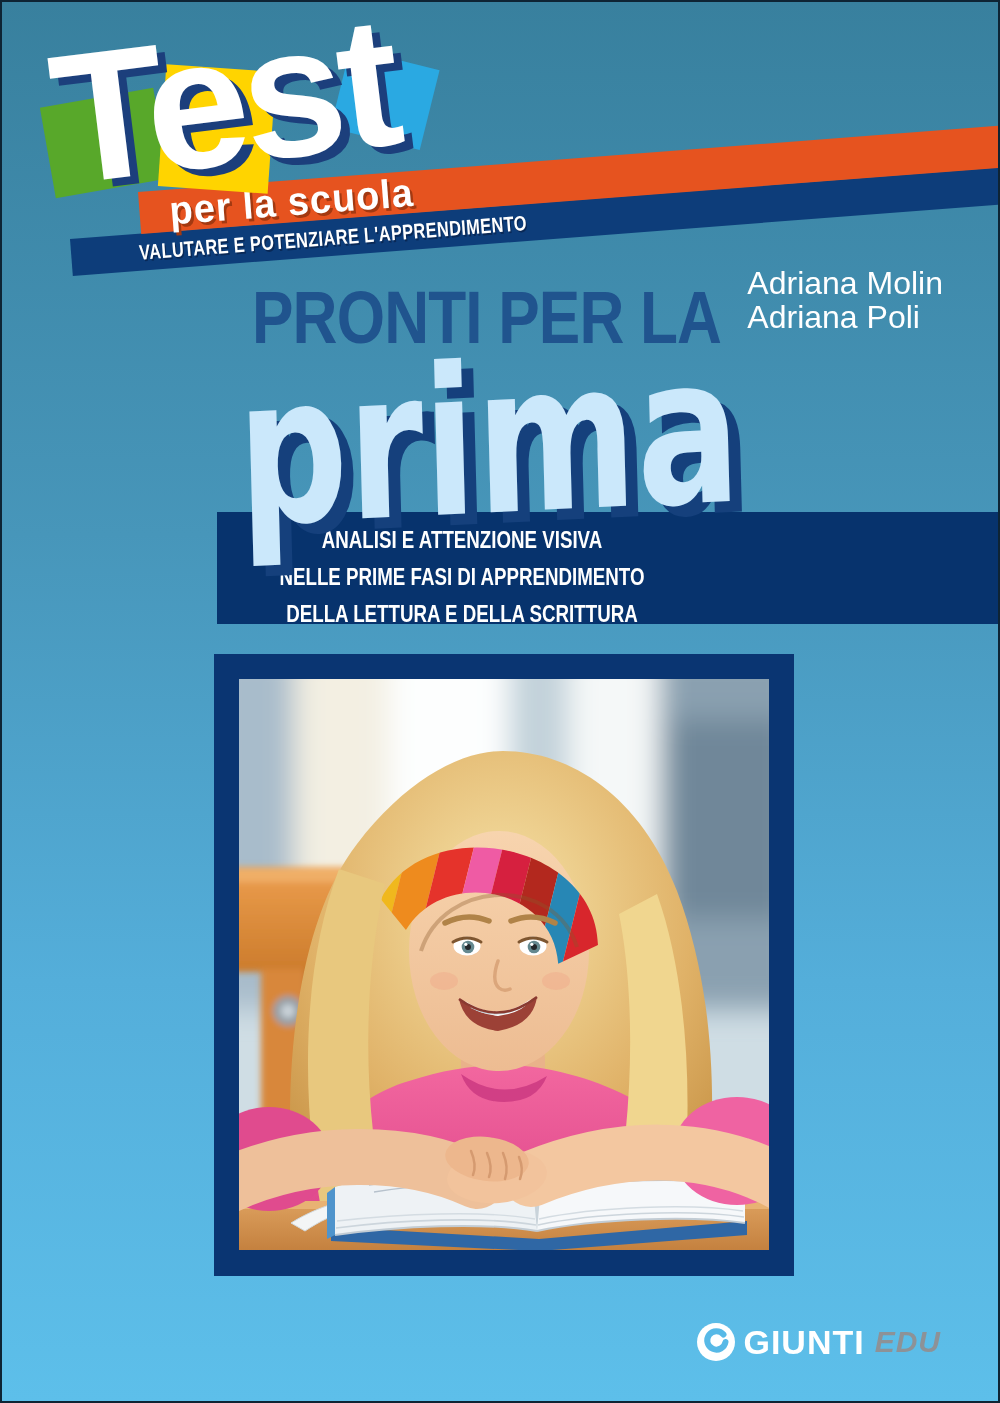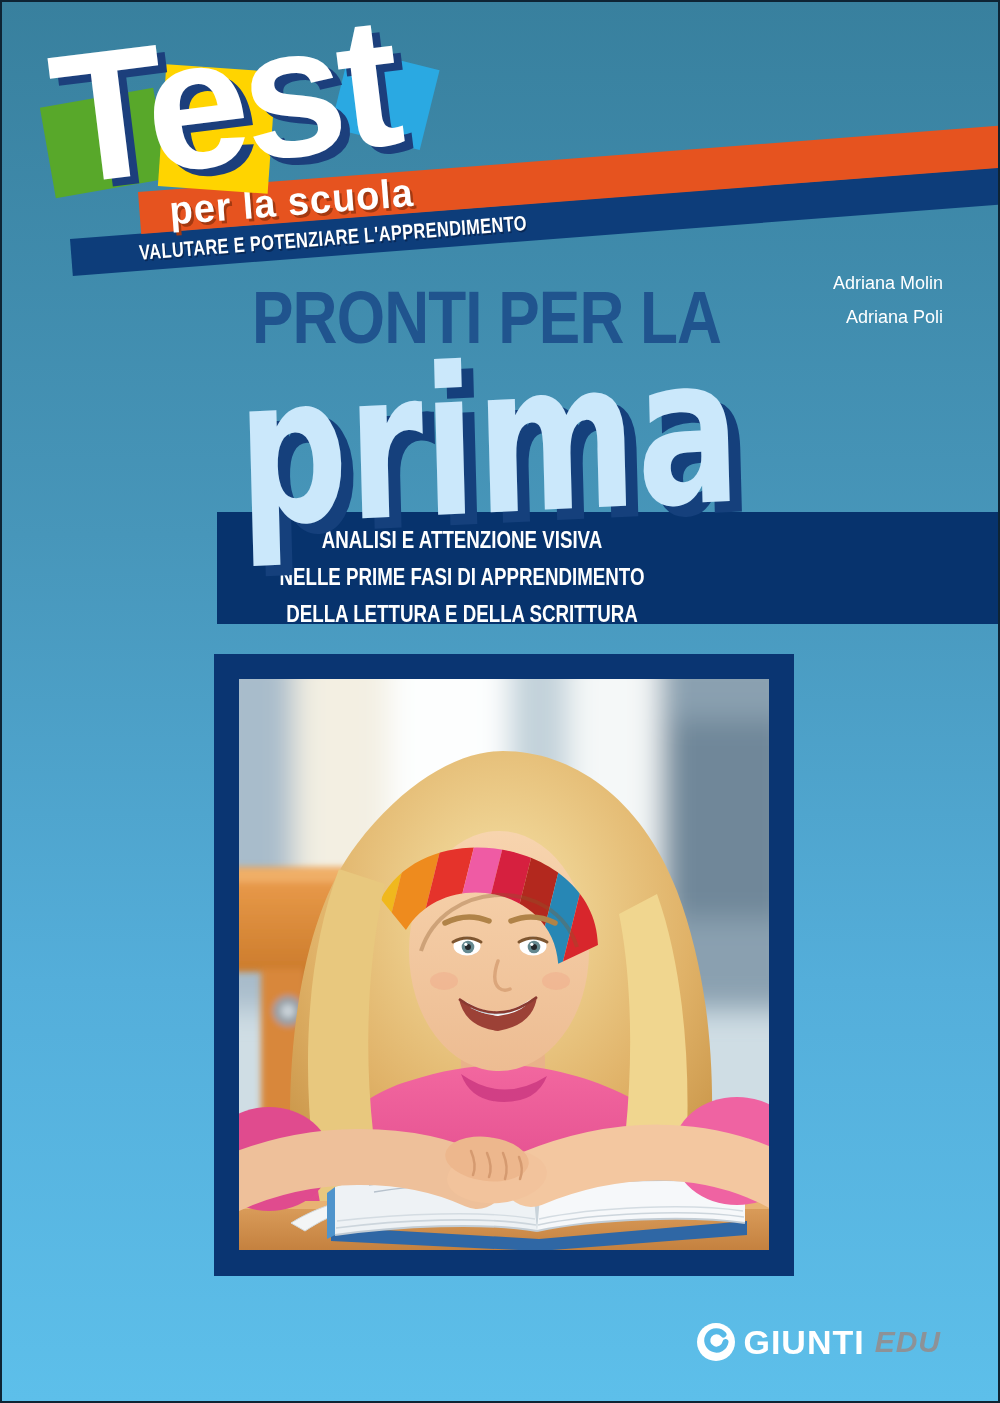--- a/index.html
+++ b/index.html
@@ -19,21 +19,21 @@
     transform:scaleX(.95);transform-origin:left center;text-shadow:2.5px 3px 0 #a33911;}
   
   .logo{position:absolute;left:0;top:0;width:470px;height:230px;z-index:3;}
   .sq{position:absolute;}
   .sq-green{left:45px;top:95px;width:115px;height:92px;background:#58a82a;transform:rotate(-10deg);}
   .sq-yellow{left:160px;top:66px;width:110px;height:122px;background:#ffd400;transform:rotate(4deg);}
   .sq-blue{left:337px;top:56px;width:92px;height:82px;background:#2aa9e2;transform:rotate(14deg);}
   .logo-word{position:absolute;left:40px;top:28px;font-size:185px;line-height:1;font-weight:bold;color:#fff;
     letter-spacing:-6px;transform:rotate(-7deg);transform-origin:left top;text-shadow:8px 8px 0 #1c3f7c;}
   
-  .authors{position:absolute;top:264px;right:55px;text-align:right;color:#fff;font-size:18px;line-height:34px;z-index:4;}
+  .authors{position:absolute;top:264px;right:55px;text-align:left;color:#fff;font-size:32px;line-height:34px;z-index:4;}
   
   .title-line{position:absolute;left:250px;top:279px;margin:0;font-size:74px;line-height:1;font-weight:bold;
     color:#20548e;letter-spacing:-1px;white-space:nowrap;transform:scaleX(.84);transform-origin:left top;z-index:4;}
   .title-word{position:absolute;left:233px;top:349px;font-size:205px;line-height:1;font-weight:bold;
     font-family:"DejaVu Sans",sans-serif;color:#cbe8fb;white-space:nowrap;
     transform:scaleX(.75) rotate(-2deg);transform-origin:left top;
     text-shadow:16px 11px 0 #15407c;z-index:5;}
   
   .subtitle-band{position:absolute;left:215px;top:510px;width:782px;height:112px;background:#07336d;z-index:4;}
   .subtitle-lines{position:absolute;left:0;top:9px;width:490px;text-align:center;color:#fff;

